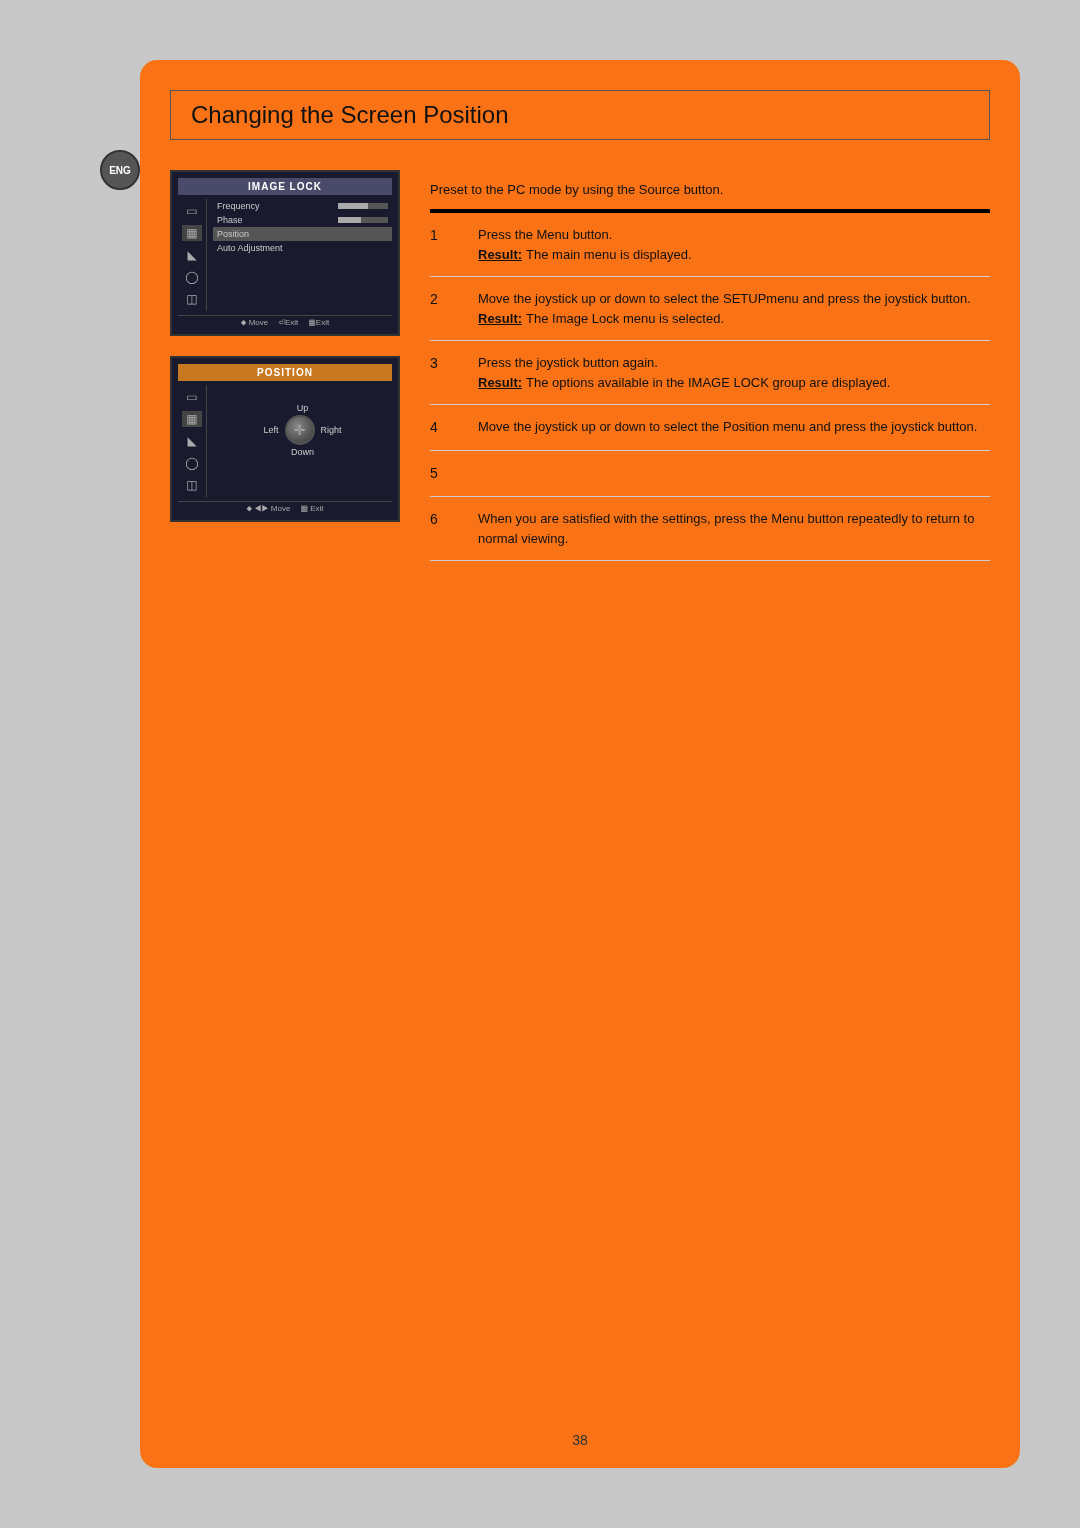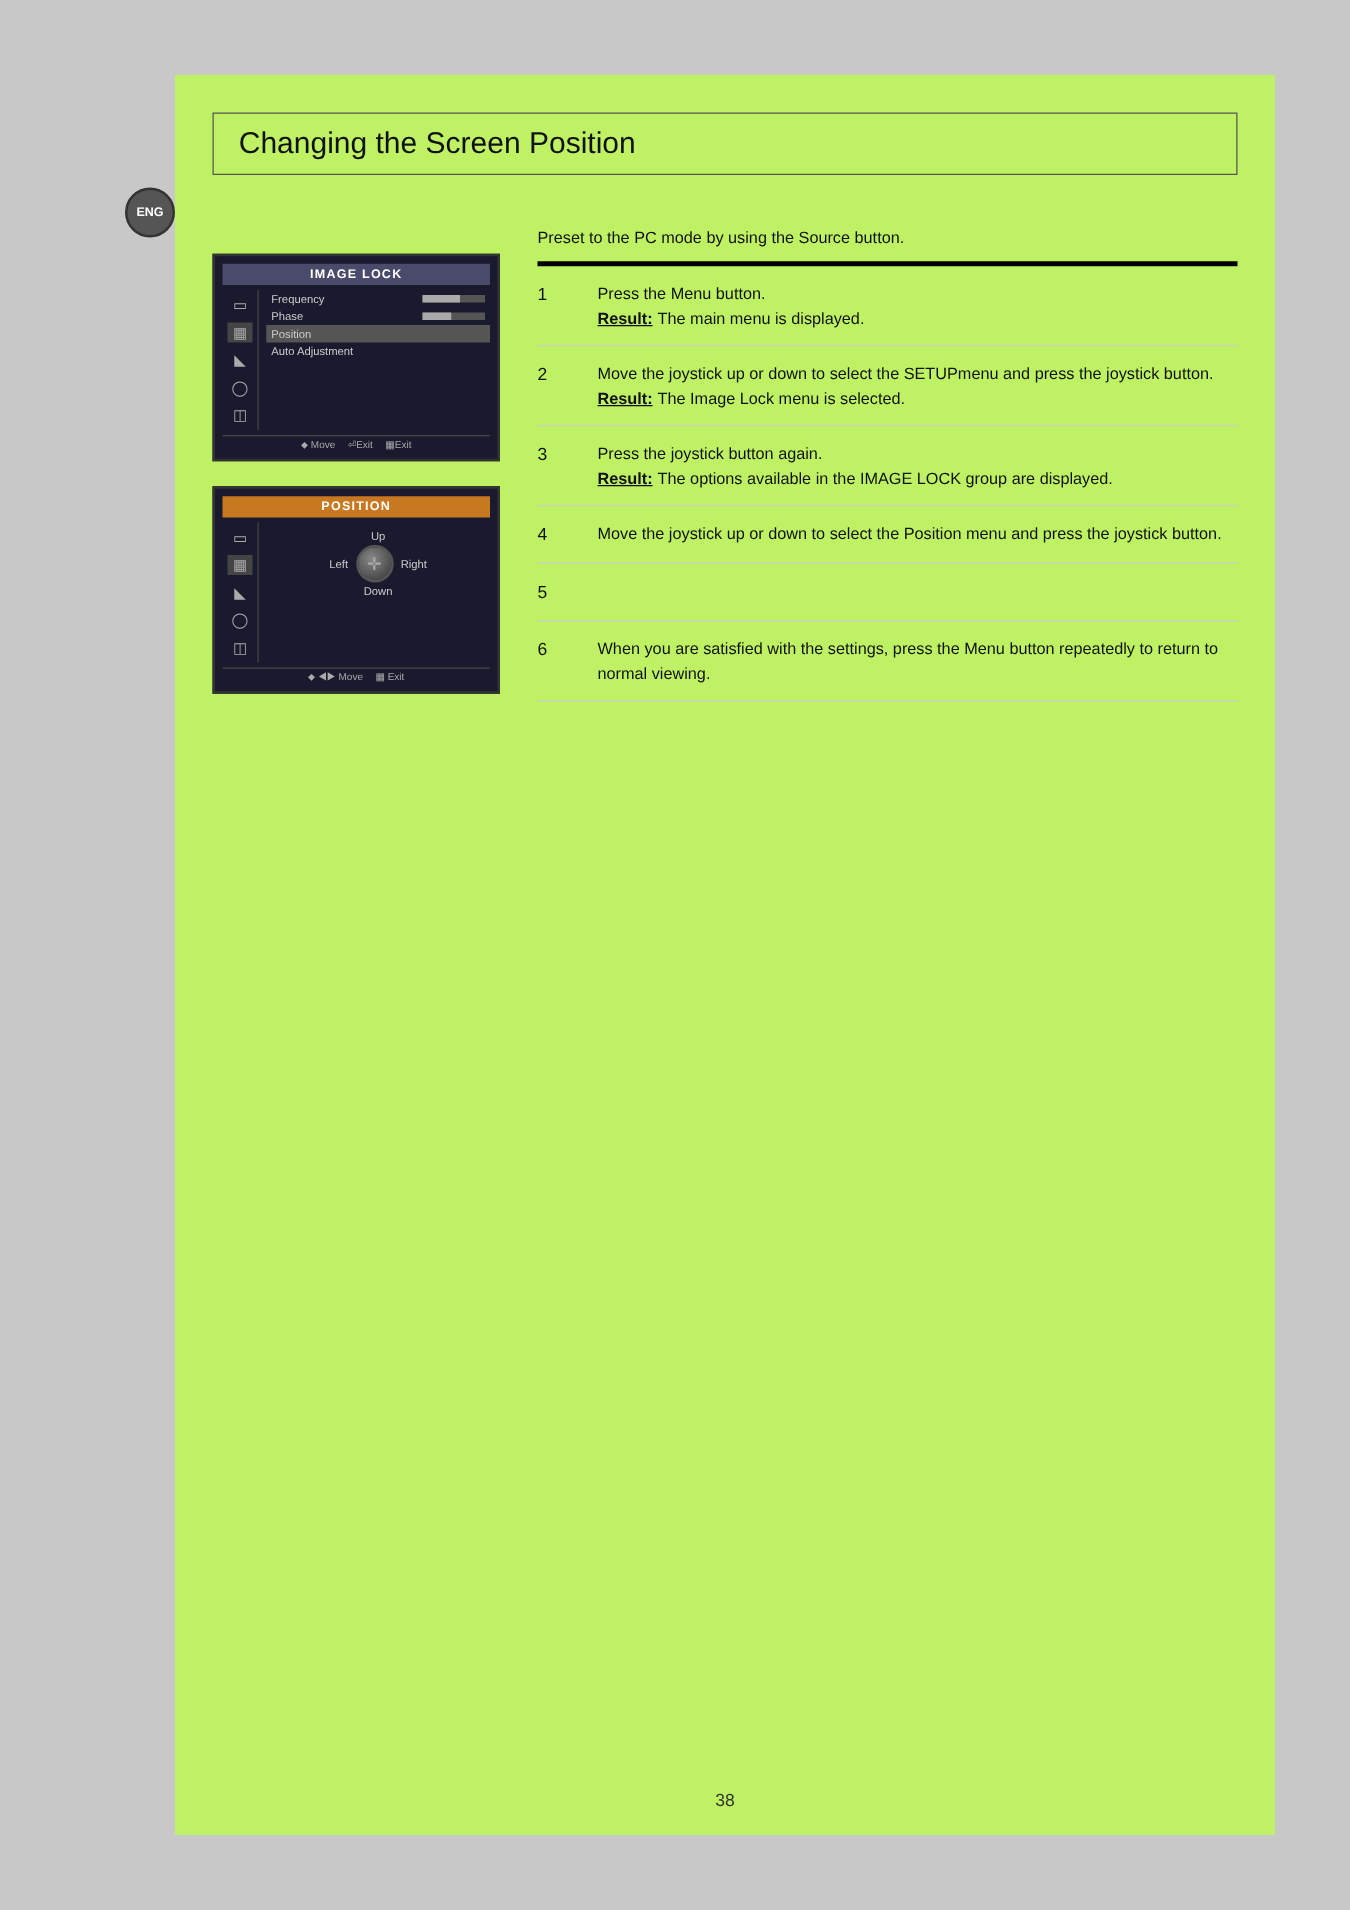--- a/index.html
+++ b/index.html
@@ -17,21 +17,22 @@
       min-height: 1528px;
       background: #c8c8c8;
       position: relative;
     }
     .white-content-area {
       position: absolute;
       left: 140px;
       top: 60px;
       right: 60px;
       bottom: 60px;
-      background: #bef264;
+      background: #f97316;
+      border-radius: 17px;
     }
     .title-bar {
       border: 1.5px solid #555;
       margin: 30px 30px 0 30px;
       padding: 10px 20px;
     }
     .title-text {
       font-size: 24px;
       font-weight: normal;
       color: #111;
@@ -66,21 +67,20 @@
       font-size: 10px;
       font-weight: bold;
     }
     
     .menu-screen {
       background: #1a1a2e;
       border: 2px solid #333;
       margin-bottom: 20px;
       position: relative;
       padding: 6px;
-      margin-top: 33px;
     }
     .menu-header {
       background: #4a4a6a;
       color: white;
       font-size: 10px;
       font-weight: bold;
       text-align: center;
       padding: 3px 6px;
       letter-spacing: 1px;
       margin-bottom: 4px;
@@ -292,21 +292,21 @@
           <div class="menu-header orange">POSITION</div>
           <div class="position-body">
             <div class="menu-icons">
               <div class="menu-icon">▭</div>
               <div class="menu-icon active">▦</div>
               <div class="menu-icon">◣</div>
               <div class="menu-icon">◯</div>
               <div class="menu-icon">◫</div>
             </div>
             <div class="joystick-area">
-              <span style="font-size:9px;color:#ccc;margin-bottom:2px;">Up</span>
+              <span style="font-size:9px;color:#ccc;margin-bottom:2px;margin-top:12px;">Up</span>
               <div class="joystick-row">
                 <span style="font-size:9px;color:#ccc;">Left</span>
                 <div class="joystick-circle">
                   <span style="color:#aaa;font-size:14px;">✛</span>
                 </div>
                 <span style="font-size:9px;color:#ccc;">Right</span>
               </div>
               <span style="font-size:9px;color:#ccc;margin-top:2px;">Down</span>
             </div>
           </div>

